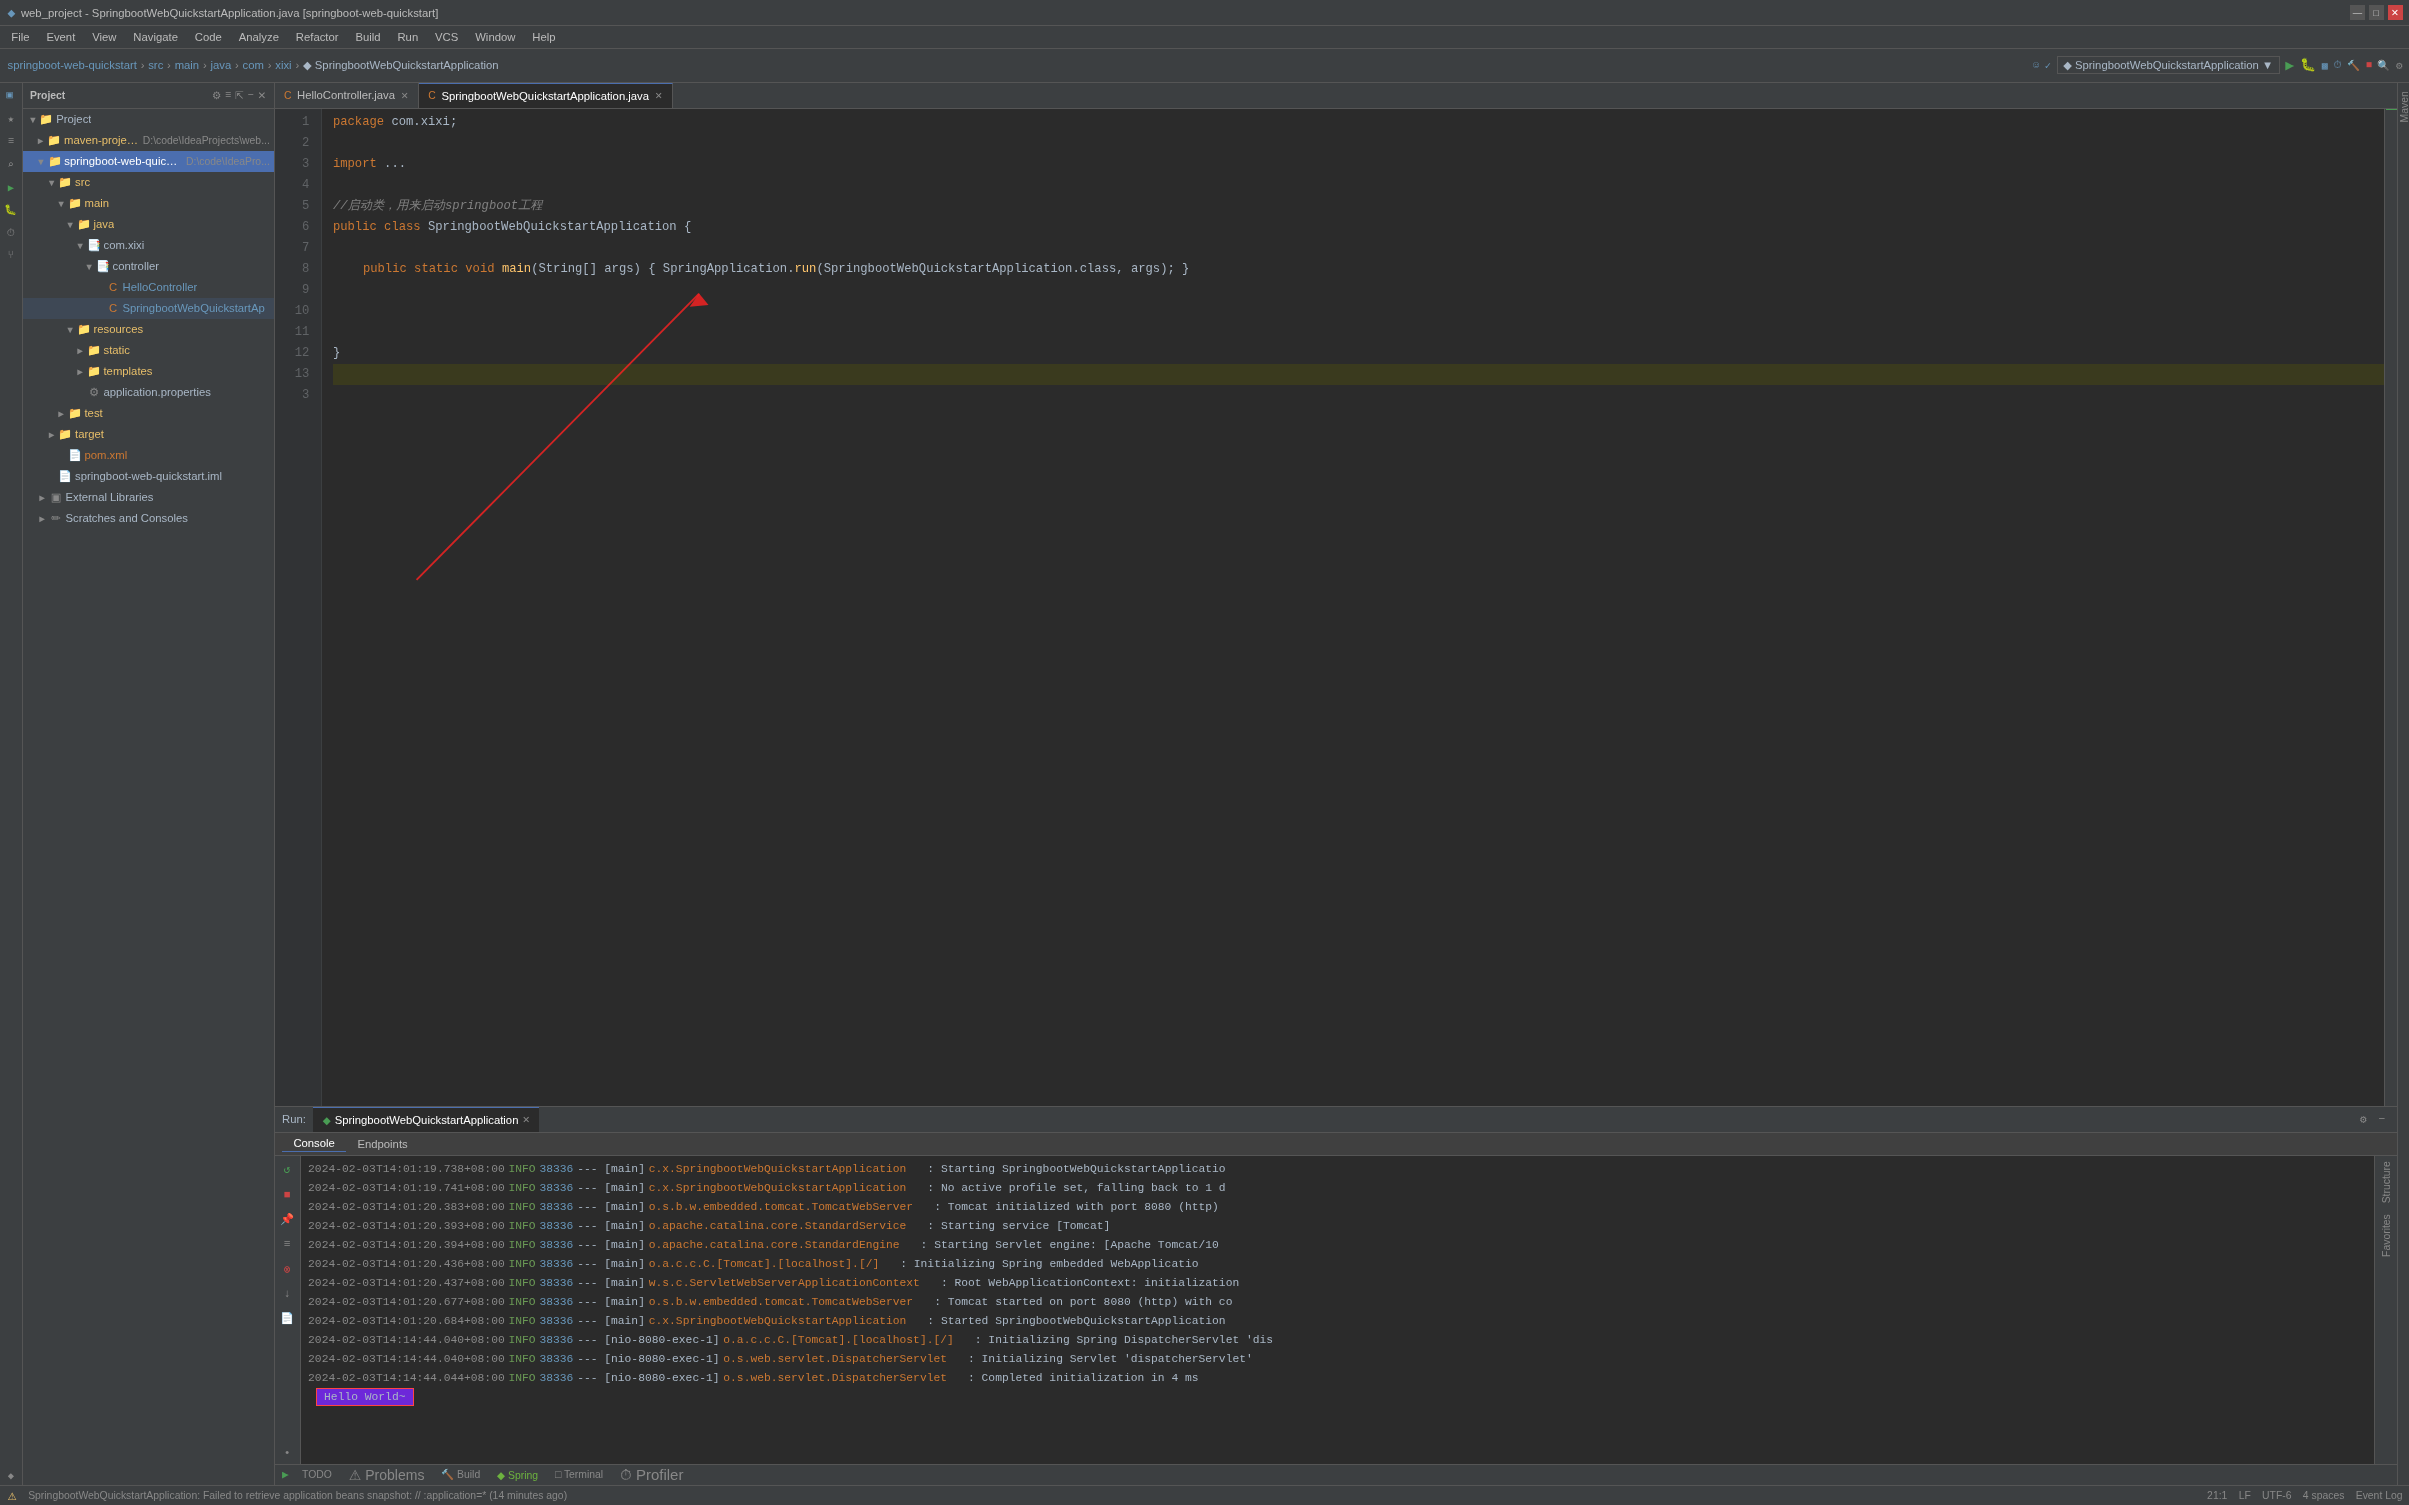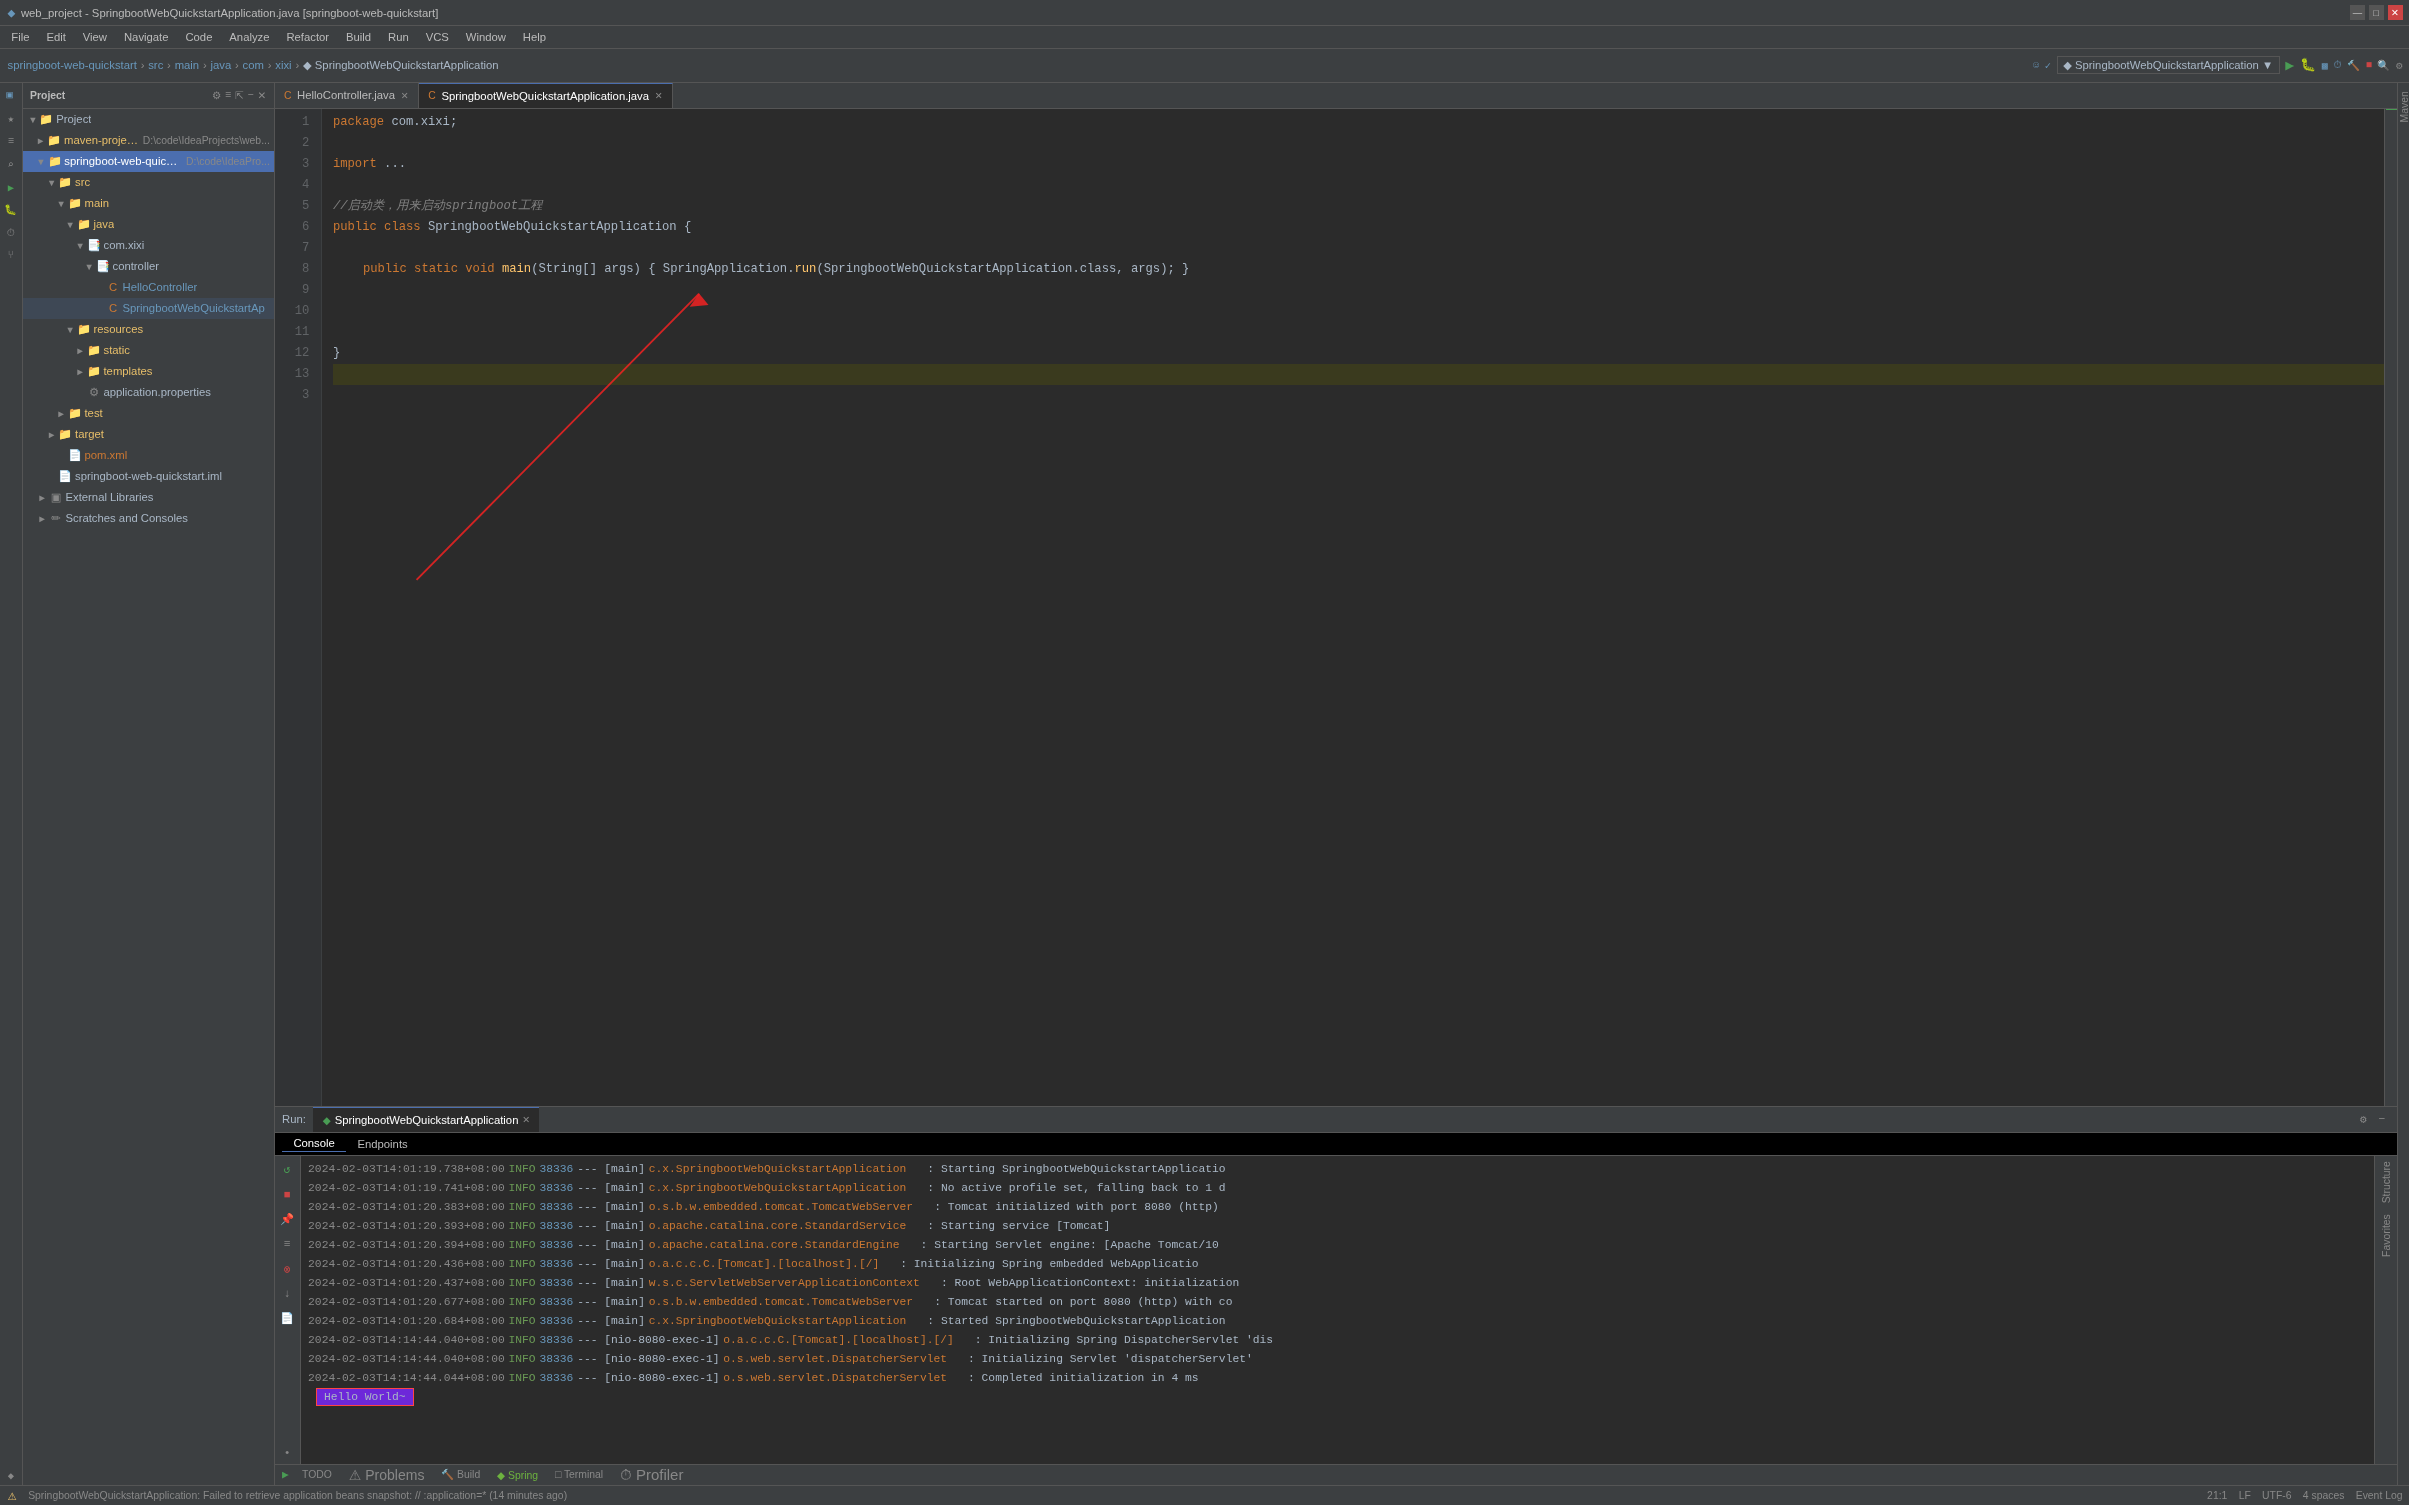--- a/index.html
+++ b/index.html
@@ -285,21 +285,21 @@
       border-top: 1.9px solid #4b6eaf;
       color: #fff;
     }
     .run-tab-close { color: #888; font-size: 9.4px; }
     .run-tab-icons { display: flex; gap: 3.8px; }
     .run-tab-icon { color: #888; font-size: 11.3px; cursor: pointer; width: 15px; height: 15px; display: flex; align-items: center; justify-content: center; }
 
     
     .console-tabs {
       height: 22.6px;
-      background: #000000;
+      background: #404040;
       display: flex;
       align-items: center;
       padding: 0 7.5px;
       border-bottom: 0.9px solid #555;
     }
     .console-tab {
       padding: 1.9px 11.3px;
       color: #bbb;
       font-size: 11.3px;
       font-family: 'Segoe UI', Arial, sans-serif;
@@ -435,21 +435,21 @@
   </div>
   <div class="title-bar-controls">
     <button class="title-bar-btn">—</button>
     <button class="title-bar-btn">□</button>
     <button class="title-bar-btn" style="background:#cc4444;color:#fff;">✕</button>
   </div>
 </div>
 
 <div class="menu-bar">
   <span class="menu-item">File</span>
-  <span class="menu-item">Edit</span>
+  <span class="menu-item">Event</span>
   <span class="menu-item">View</span>
   <span class="menu-item">Navigate</span>
   <span class="menu-item">Code</span>
   <span class="menu-item">Analyze</span>
   <span class="menu-item">Refactor</span>
   <span class="menu-item">Build</span>
   <span class="menu-item">Run</span>
   <span class="menu-item">VCS</span>
   <span class="menu-item">Window</span>
   <span class="menu-item">Help</span>

